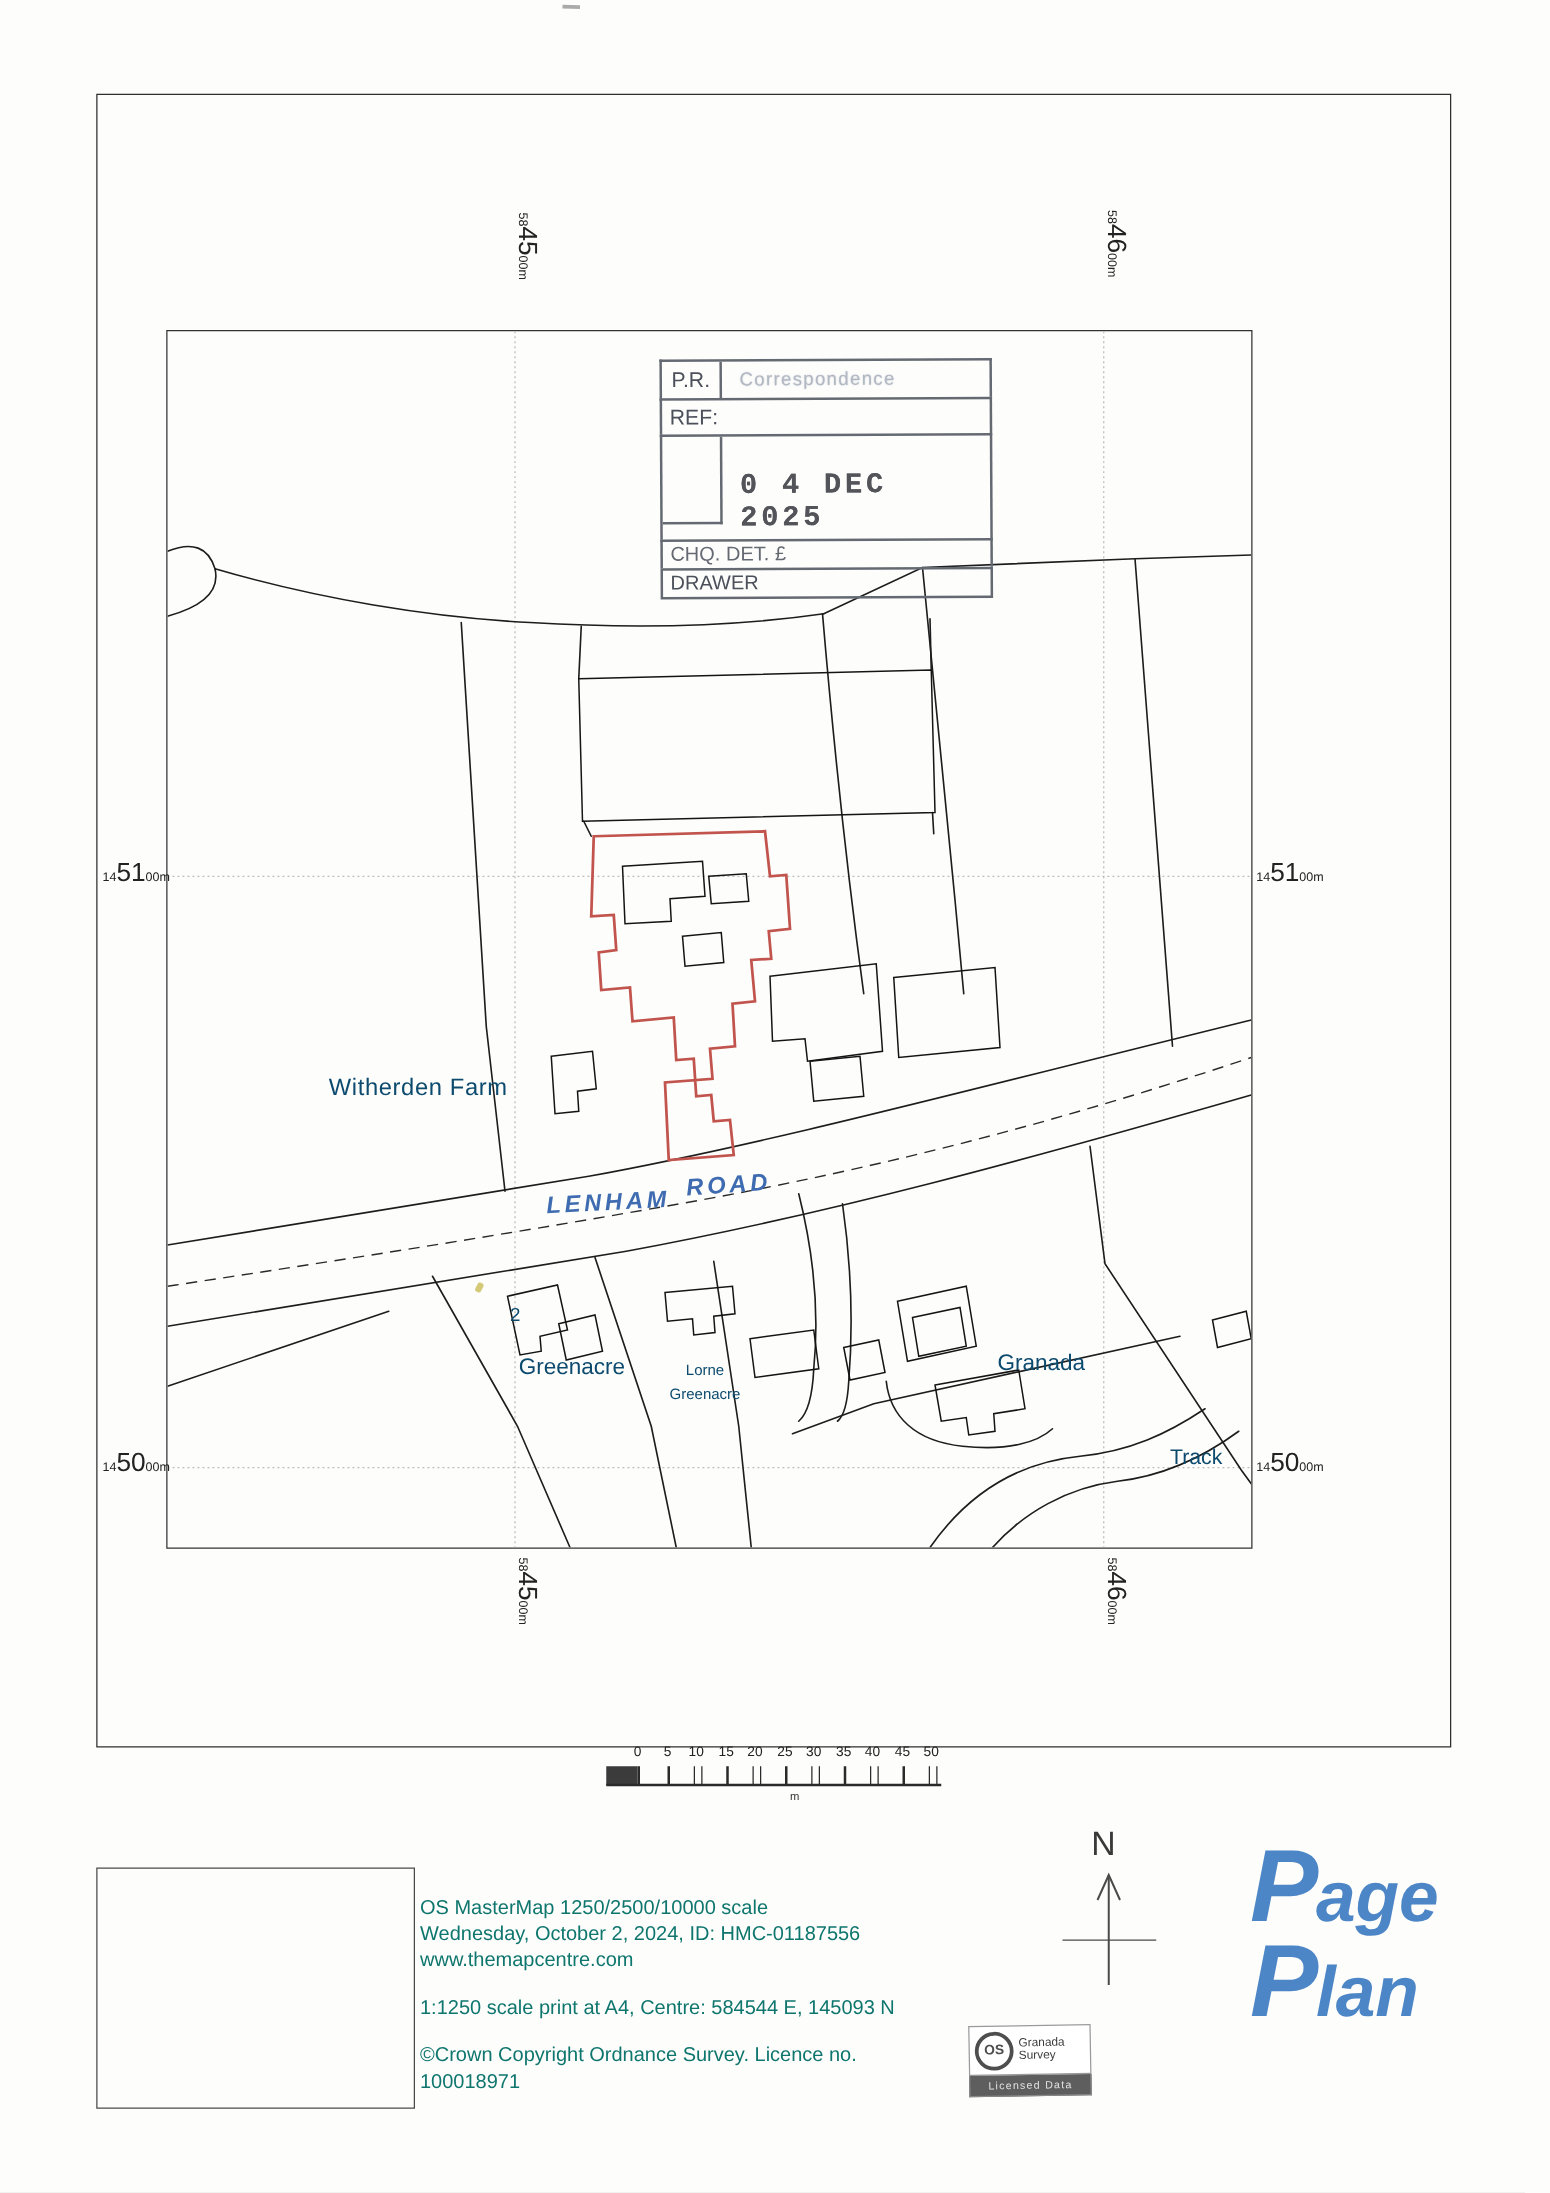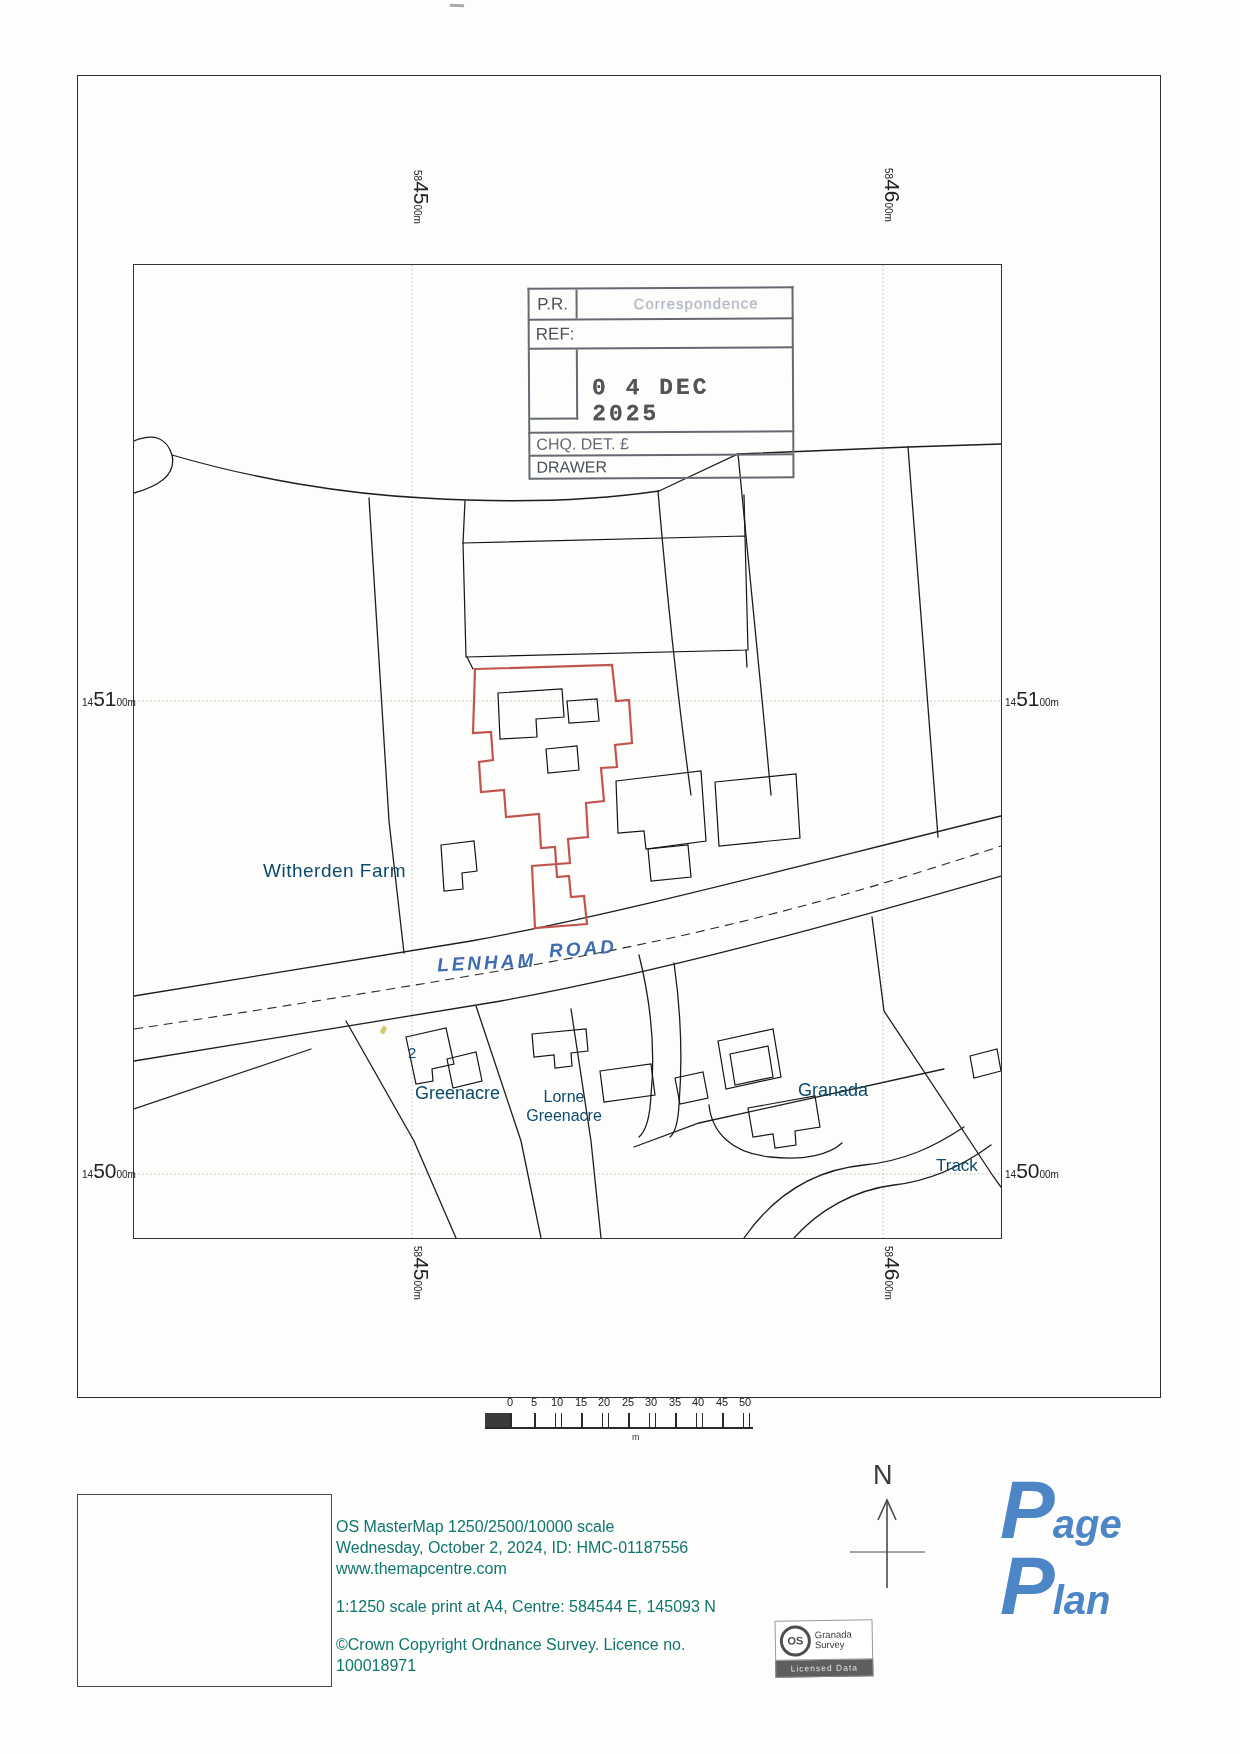--- a/index.html
+++ b/index.html
@@ -18,38 +18,38 @@
   .boundary{stroke:#1d1d1d;stroke-width:1.3;fill:none;stroke-linecap:round;}
   .building{stroke:#141414;stroke-width:1.2;fill:none;stroke-linejoin:miter;}
   .dashedline{stroke:#2a2a2a;stroke-width:1.1;fill:none;stroke-dasharray:9 6;}
   .plot{stroke:var(--red,#c2544e);stroke-width:2.2;fill:none;stroke-linejoin:miter;}
   
   .stamp{left:528px;top:287px;width:266px;color:#4b505a;transform:rotate(-.3deg);}
   .stamp .row{position:relative;border:2px solid #656a72;border-bottom:none;background:rgba(255,255,255,.0);}
   .stamp .row.last{border-bottom:2px solid #656a72;}
   .stamp .r1{height:29px;display:flex;align-items:center;}
   .stamp .r1 .prcell{width:46px;height:100%;border-right:2px solid #656a72;display:flex;align-items:center;justify-content:center;font-size:17px;}
-  .stamp .r1 .prval{padding-left:24px;font-size:15px;color:#b2b8c2;letter-spacing:1px;text-shadow:0 0 1.5px #c9cdd4;margin-left:32px;}
+  .stamp .r1 .prval{padding-left:14px;font-size:15px;color:#b2b8c2;letter-spacing:1px;text-shadow:0 0 1.5px #c9cdd4;}
   .stamp .r2{height:27px;display:flex;align-items:center;padding-left:6px;font-size:17px;}
   .stamp .r3{height:82px;}
   .stamp .cellbox{position:absolute;left:0;top:0;width:46px;height:68px;border-right:2px solid #656a72;border-bottom:2px solid #656a72;}
   .stamp .date{position:absolute;left:62px;top:26px;font-family:"Liberation Mono",monospace;font-weight:bold;font-size:23px;letter-spacing:3px;color:#53535a;text-shadow:0 0 .5px #777;}
   .stamp .r4,.stamp .r5{height:21px;display:flex;align-items:center;padding-left:6px;font-size:16px;}
   .stamp .r4 span{opacity:.85;}
   
   .gl{position:absolute;white-space:nowrap;color:#222;line-height:1;}
   .gl .sm{font-size:10px;}
   .gl .lg{font-size:21px;}
   .gl.vert{transform-origin:0 0;transform:rotate(90deg);}
   
   .maplabel{position:absolute;color:#0c4a6e;white-space:nowrap;}
   .lab-farm{font-size:19px;letter-spacing:.5px;}
   .lab-plain{font-size:17px;}
   .lab-big{font-size:18px;}
-  .lorne-block{width:96px;text-align:center;font-size:16px;line-height:19px;}
+  .lorne-block{width:96px;text-align:center;font-size:12px;line-height:19px;}
   .handwriting{color:var(--ink-blue,#3f6cb0);font-style:italic;font-weight:bold;font-size:19px;letter-spacing:3px;}
   .speck{width:5px;height:8px;background:#d4c977;border-radius:2px;transform:rotate(28deg);}
   .scanmark{width:14px;height:3px;background:#aaa;transform:rotate(2deg);}
   
   .scalebar{left:470px;top:1392px;width:300px;height:56px;}
   .scalebar .num{position:absolute;top:4px;font-size:11px;color:#222;transform:translateX(-50%);}
   .scalebar .sb-line{position:absolute;top:35px;left:15px;width:268px;height:1.5px;background:#2a2a2a;}
   .scalebar .sb-block{position:absolute;top:21px;left:15px;width:25px;height:15px;background:#3b3b3b;}
   .scalebar .tick{position:absolute;top:21px;width:1.5px;height:15px;background:#2a2a2a;}
   .scalebar .tick.thick{width:5px;background:transparent;border-left:1.8px solid #2a2a2a;border-right:1.8px solid #2a2a2a;}
@@ -65,21 +65,21 @@
   
   .os-badge{left:775px;top:1620px;width:98px;transform:rotate(-1deg);}
   .os-top{height:36px;border:1px solid #9a9a9a;background:#fff;display:flex;align-items:center;gap:4px;padding:1px 4px;}
   .os-circle{width:25px;height:25px;border-radius:50%;border:3px solid #4e4e4e;color:#4e4e4e;font-size:11px;font-weight:bold;display:flex;align-items:center;justify-content:center;flex:0 0 auto;}
   .os-name{font-size:9.5px;line-height:10px;color:#3c3c3c;}
   .os-bar{height:16px;background:#5e5e5e;color:#e3e3e3;font-size:8.5px;letter-spacing:1px;text-align:center;line-height:16px;border:1px solid #888;border-top:none;}
   
   .ppp{left:1000px;top:1472px;width:220px;color:var(--logo-blue,#4d86c6);font-style:italic;font-weight:bold;}
   .ppp .row{height:76px;white-space:nowrap;}
   .ppp .bigP{font-size:82px;line-height:76px;vertical-align:baseline;letter-spacing:-2px;}
-  .ppp .rest{font-size:40px;line-height:76px;vertical-align:baseline;}
+  .ppp .rest{font-size:57px;line-height:76px;vertical-align:baseline;}
 </style>
 </head>
 <body>
 
 <div class="page">
 
   <div class="abs scanmark" style="left:450px;top:4px;"></div>
 
   <div class="abs outer-border"></div>
 

